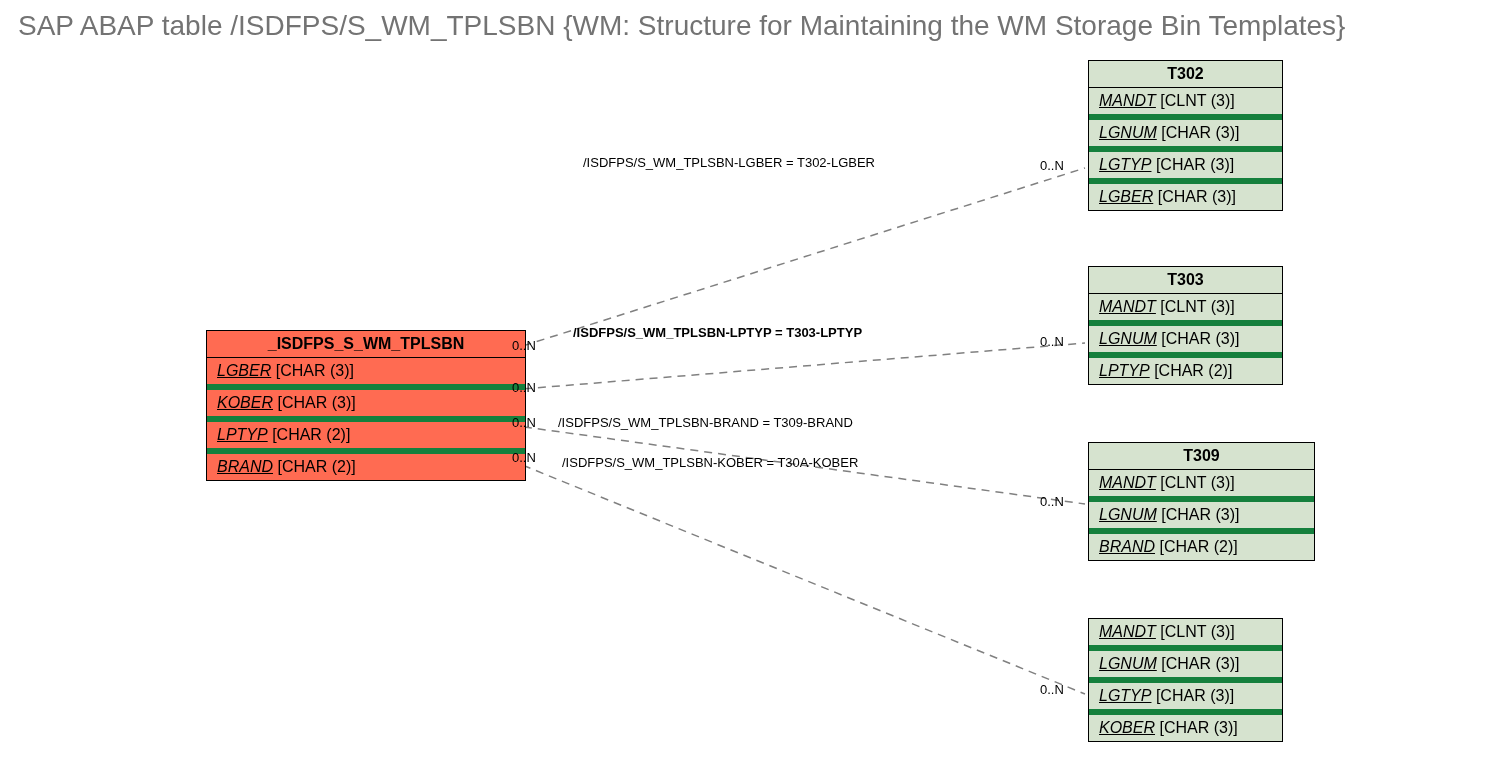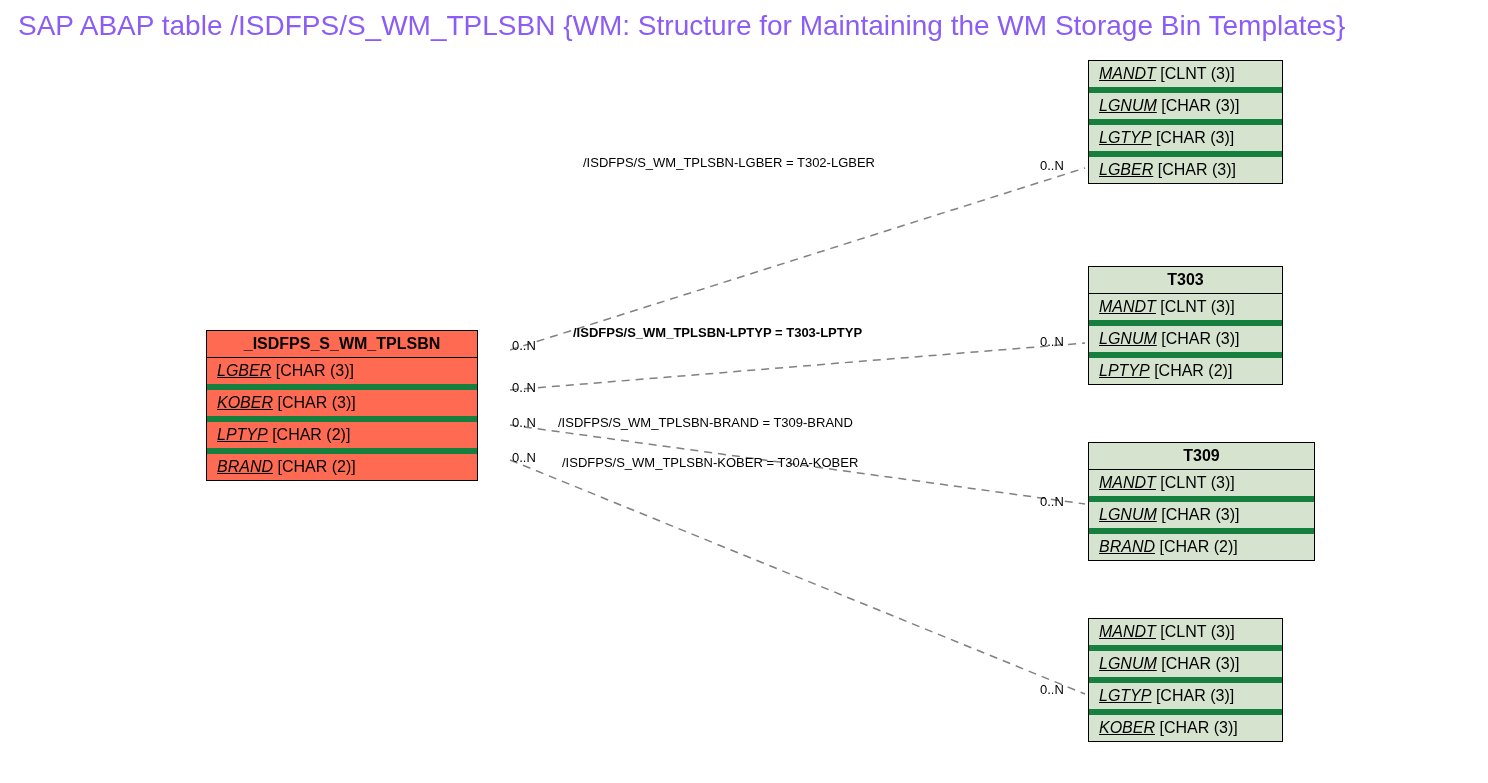--- a/index.html
+++ b/index.html
@@ -10,21 +10,21 @@
     background: #ffffff;
     font-family: Arial, Helvetica, sans-serif;
     position: relative;
     overflow: hidden;
   }
   .title {
     position: absolute;
     top: 10px;
     left: 18px;
     font-size: 28px;
-    color: #8b5cf6;
+    color: #737373;
     white-space: nowrap;
   }
   .entity {
     position: absolute;
     border: 1px solid #000;
     box-sizing: border-box;
     font-size: 16px;
   }
   .entity .header {
     font-weight: bold;
@@ -82,29 +82,30 @@
 
   <line x1="510" y1="350" x2="1085" y2="168"></line>
 
   <line x1="510" y1="390" x2="1085" y2="343"></line>
 
   <line x1="510" y1="425" x2="1085" y2="504"></line>
 
   <line x1="510" y1="460" x2="1085" y2="694"></line>
 </svg>
 
-<div class="entity main-entity" style="left:206px; top:330px; width:272px;">
+<div class="entity main-entity" style="left:206px; top:330px; width:320px;">
   <div class="header">_ISDFPS_S_WM_TPLSBN</div>
   <div class="row"><span class="fname">LGBER</span> <span class="ftype">[CHAR (3)]</span></div>
   <div class="row"><span class="fname">KOBER</span> <span class="ftype">[CHAR (3)]</span></div>
   <div class="row"><span class="fname">LPTYP</span> <span class="ftype">[CHAR (2)]</span></div>
   <div class="row"><span class="fname">BRAND</span> <span class="ftype">[CHAR (2)]</span></div>
 </div>
 
 <div class="entity ref-entity" style="left:1088px; top:60px; width:195px;">
+  <div class="header">T302</div>
   <div class="row"><span class="fname">MANDT</span> <span class="ftype">[CLNT (3)]</span></div>
   <div class="row"><span class="fname">LGNUM</span> <span class="ftype">[CHAR (3)]</span></div>
   <div class="row"><span class="fname">LGTYP</span> <span class="ftype">[CHAR (3)]</span></div>
   <div class="row"><span class="fname">LGBER</span> <span class="ftype">[CHAR (3)]</span></div>
 </div>
 
 <div class="entity ref-entity" style="left:1088px; top:266px; width:195px;">
   <div class="header">T303</div>
   <div class="row"><span class="fname">MANDT</span> <span class="ftype">[CLNT (3)]</span></div>
   <div class="row"><span class="fname">LGNUM</span> <span class="ftype">[CHAR (3)]</span></div>

